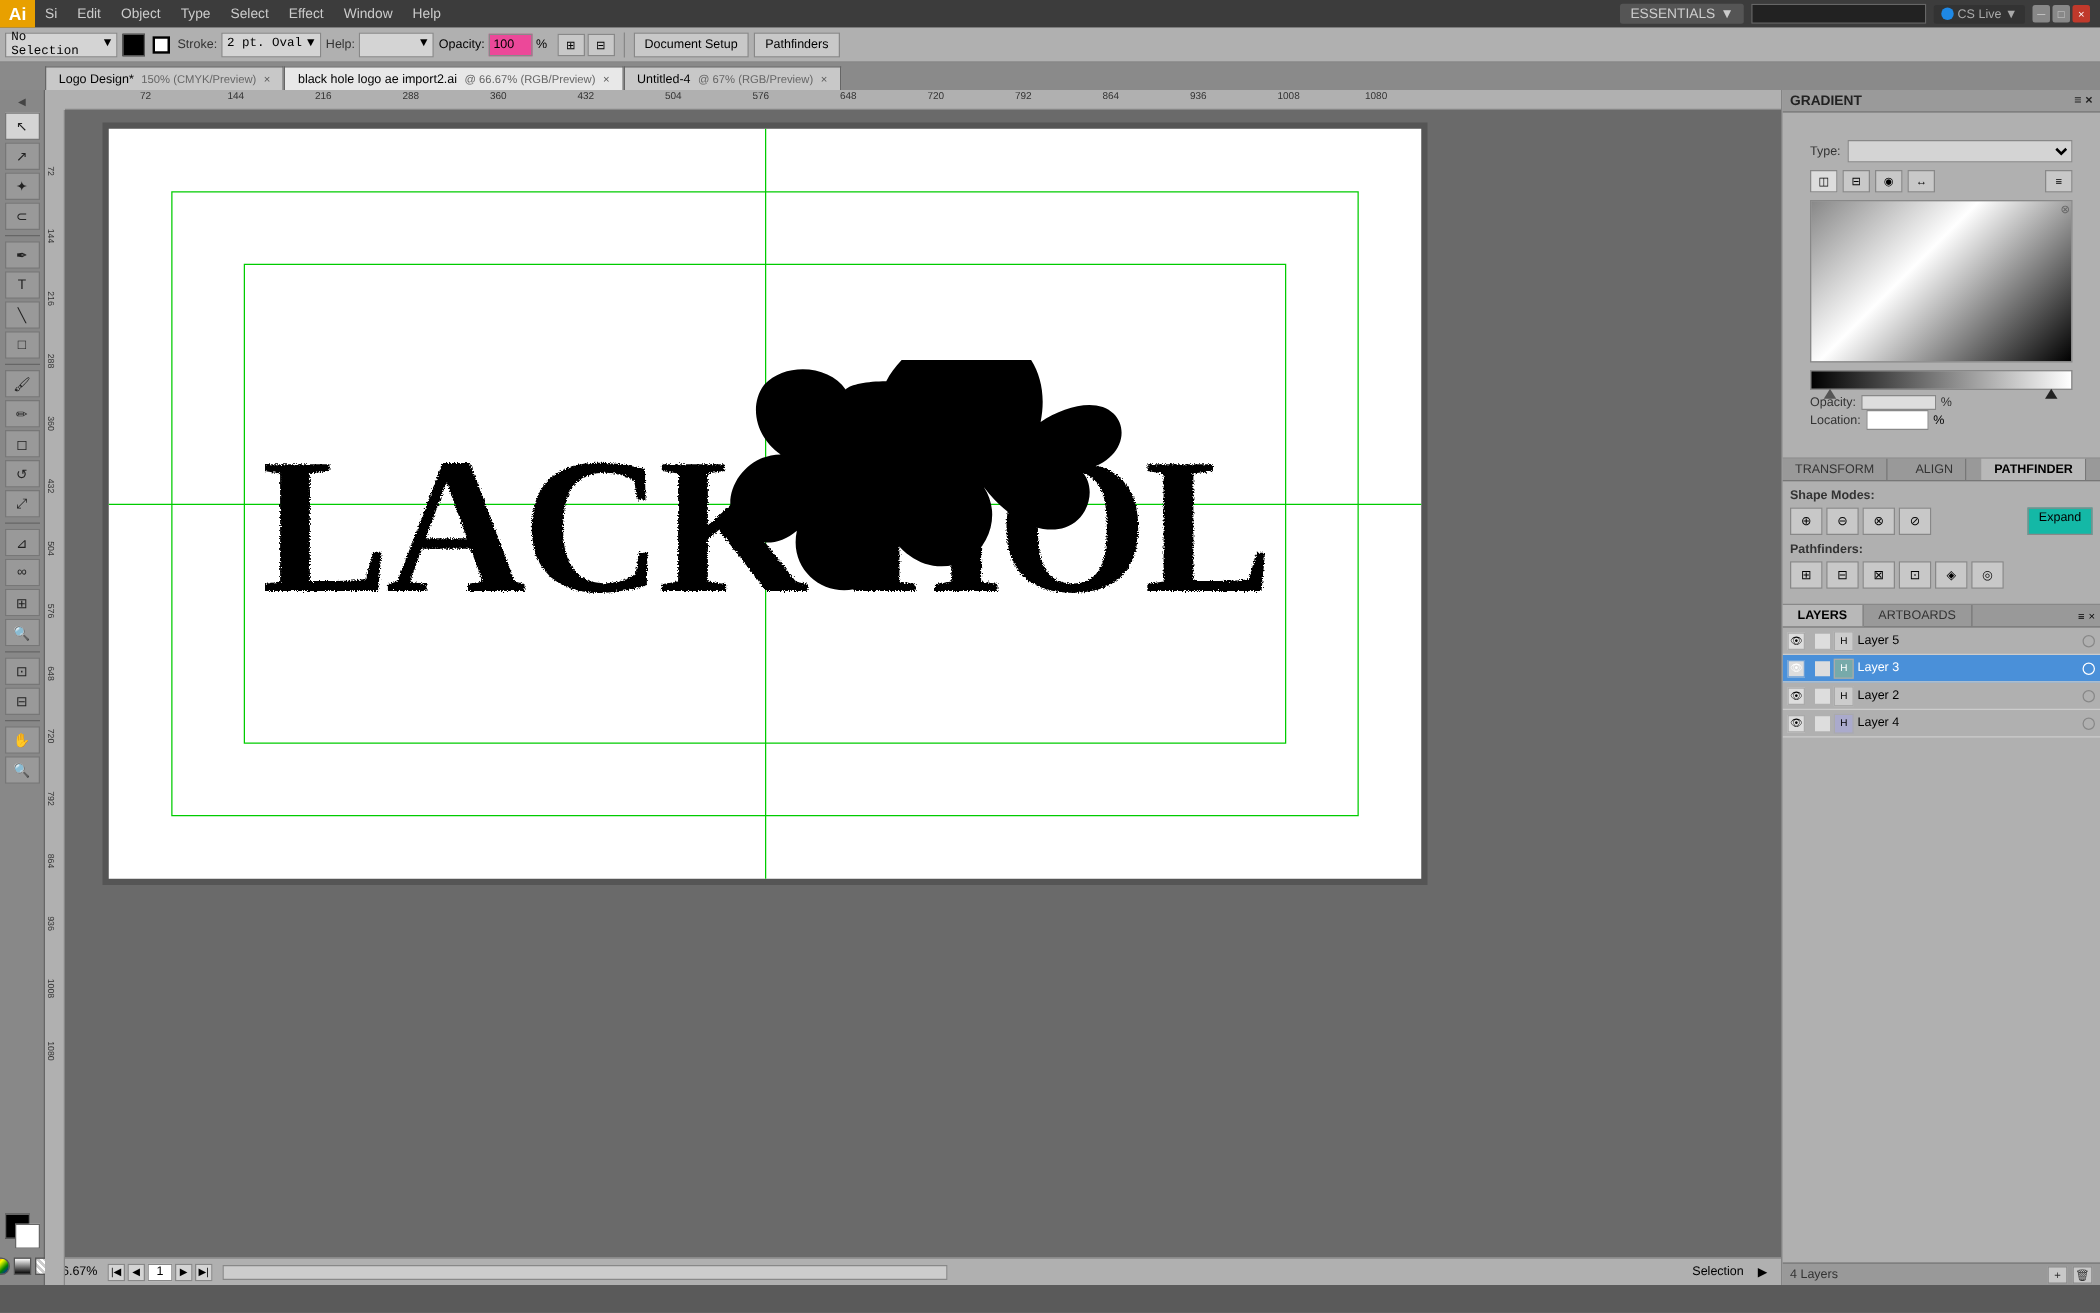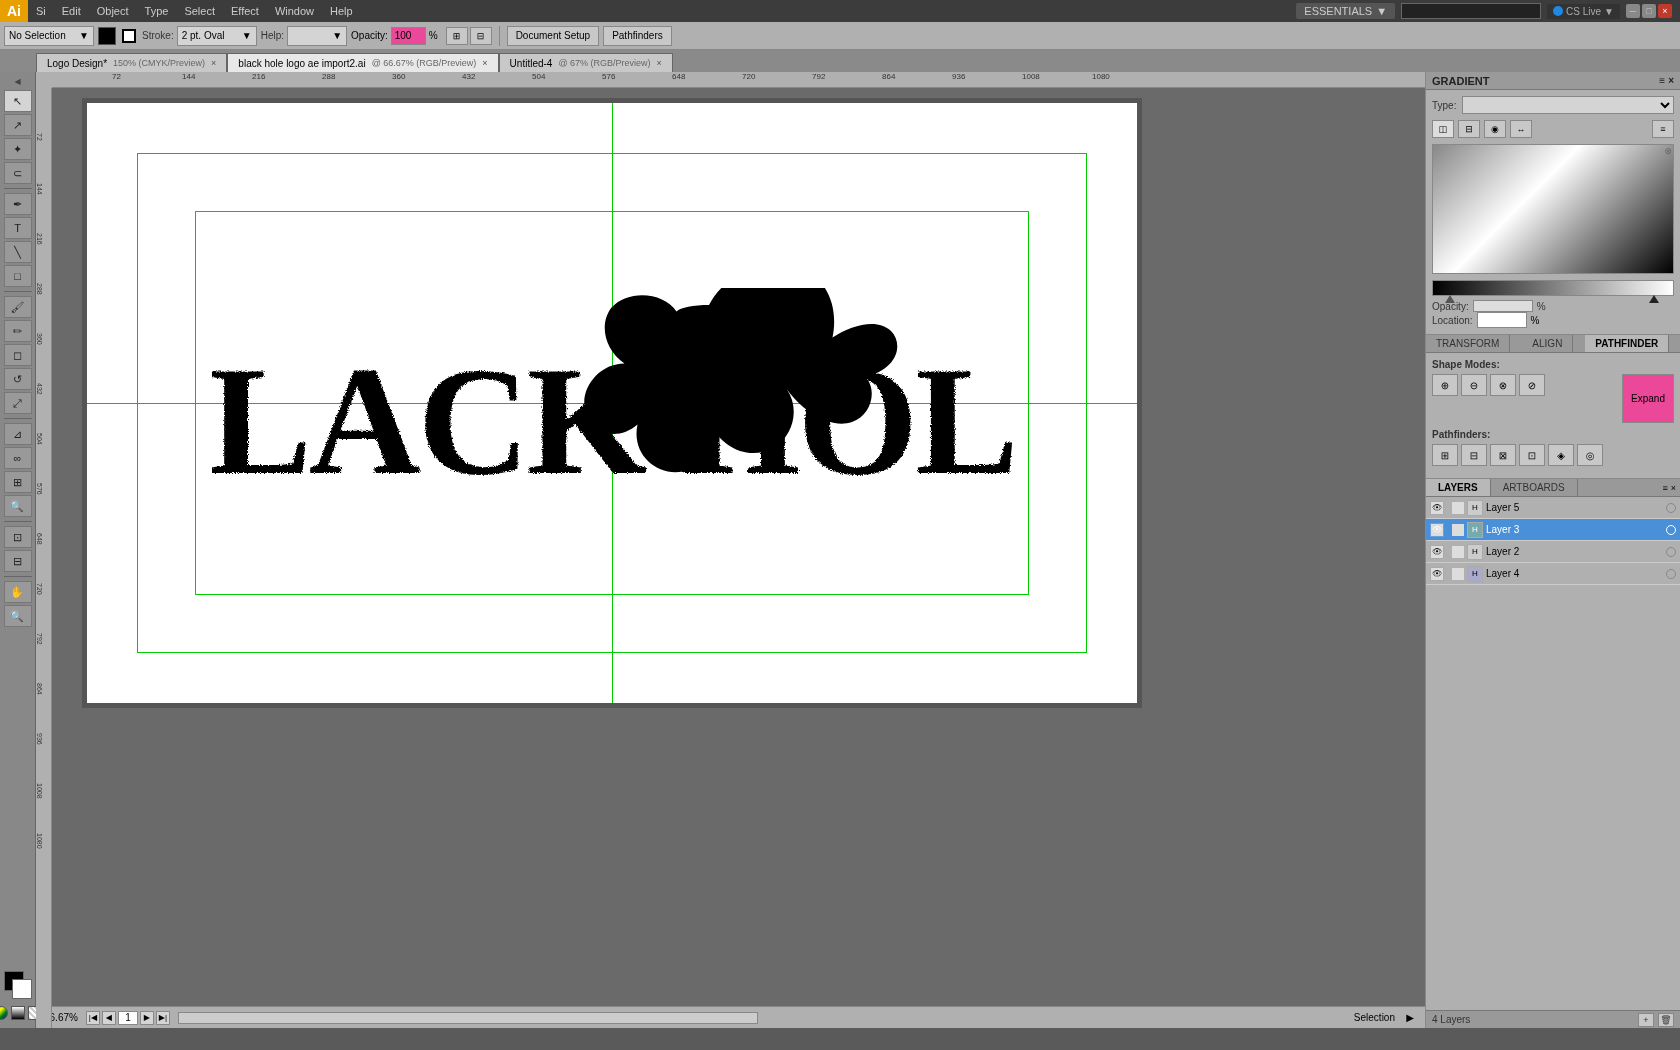--- a/index.html
+++ b/index.html
@@ -24,21 +24,21 @@
     #menubar .win-btn.close { background: #c0392b; color: #fff; }
 
     
     #toolbar {
       width: 100%; height: 28px; background: #b0b0b0; display: flex; align-items: center;
       padding: 0 4px; gap: 4px; border-bottom: 1px solid #888;
     }
     .toolbar-item { display: flex; align-items: center; gap: 3px; }
     .toolbar-select {
       background: #d4d4d4; border: 1px solid #888; height: 20px; padding: 0 4px;
-      font-size: 10px; display: flex; align-items: center; gap: 2px;
+      font-size: 10px; display: flex; align-items: center; gap: 2px; font-family: Liberation Mono, monospace;
     }
     .toolbar-input {
       background: #ec4899; border: 1px solid #888; height: 18px; width: 40px;
       padding: 0 3px; font-size: 10px;
     }
     .color-swatch { width: 18px; height: 18px; border: 1px solid #555; }
     .toolbar-btn {
       background: #c8c8c8; border: 1px solid #888; height: 20px; padding: 0 8px;
       font-size: 10px; cursor: pointer; display: flex; align-items: center;
     }
@@ -112,21 +112,21 @@
     
     .panel-section { border-bottom: 1px solid #888; }
     .panel-header {
       height: 18px; background: #9a9a9a; display: flex; align-items: center;
       justify-content: space-between; padding: 0 6px; font-size: 10px;
       font-weight: bold; color: #222; cursor: pointer;
       border-bottom: 1px solid #777;
     }
     .panel-header .panel-title { font-size: 11px; font-weight: bold; }
 
-    .gradient-panel { padding: 6px; }
+    .gradient-panel { padding: 22px; }
     .gradient-type-row { display: flex; align-items: center; gap: 6px; margin-bottom: 6px; }
     .type-label { font-size: 10px; color: #333; }
     .type-select { background: #d4d4d4; border: 1px solid #888; height: 18px; padding: 0 4px; font-size: 10px; flex: 1; }
 
     .gradient-icons { display: flex; gap: 4px; margin-bottom: 6px; align-items: center; }
     .g-icon { width: 22px; height: 18px; background: #c8c8c8; border: 1px solid #888; display: flex; align-items: center; justify-content: center; font-size: 9px; cursor: pointer; }
 
     .gradient-preview-container { position: relative; margin-bottom: 6px; }
     .gradient-preview {
       width: 100%; height: 130px;
@@ -151,21 +151,21 @@
       padding: 3px 10px; font-size: 10px; cursor: pointer; color: #333;
       border-right: 1px solid #777;
     }
     .panel-tab.active { background: #b8b8b8; font-weight: bold; color: #000; }
 
     .pathfinder-content { padding: 6px; }
     .section-label { font-size: 10px; color: #333; margin-bottom: 4px; font-weight: bold; }
     .shape-modes-row { display: flex; gap: 3px; margin-bottom: 6px; }
     .shape-btn { width: 26px; height: 22px; background: #c8c8c8; border: 1px solid #888; display: flex; align-items: center; justify-content: center; font-size: 10px; cursor: pointer; }
     .pathfinders-row { display: flex; gap: 3px; margin-bottom: 6px; }
-    .expand-btn { background: #ec4899; border: 1px solid #888; padding: 18px 8px; font-size: 10px; cursor: pointer; margin-left: auto; }
+    .expand-btn { background: #14b8a6; border: 1px solid #888; padding: 2px 8px; font-size: 10px; cursor: pointer; margin-left: auto; }
 
     
     .layers-tabs { display: flex; background: #999; border-bottom: 1px solid #777; }
     .layers-tab { padding: 3px 12px; font-size: 10px; cursor: pointer; color: #333; border-right: 1px solid #777; }
     .layers-tab.active { background: #b8b8b8; font-weight: bold; color: #000; }
     .layers-panel { flex: 1; overflow-y: auto; }
     .layer-row {
       height: 22px; display: flex; align-items: center; padding: 0 4px; gap: 3px;
       border-bottom: 1px solid #ccc; cursor: pointer;
     }

